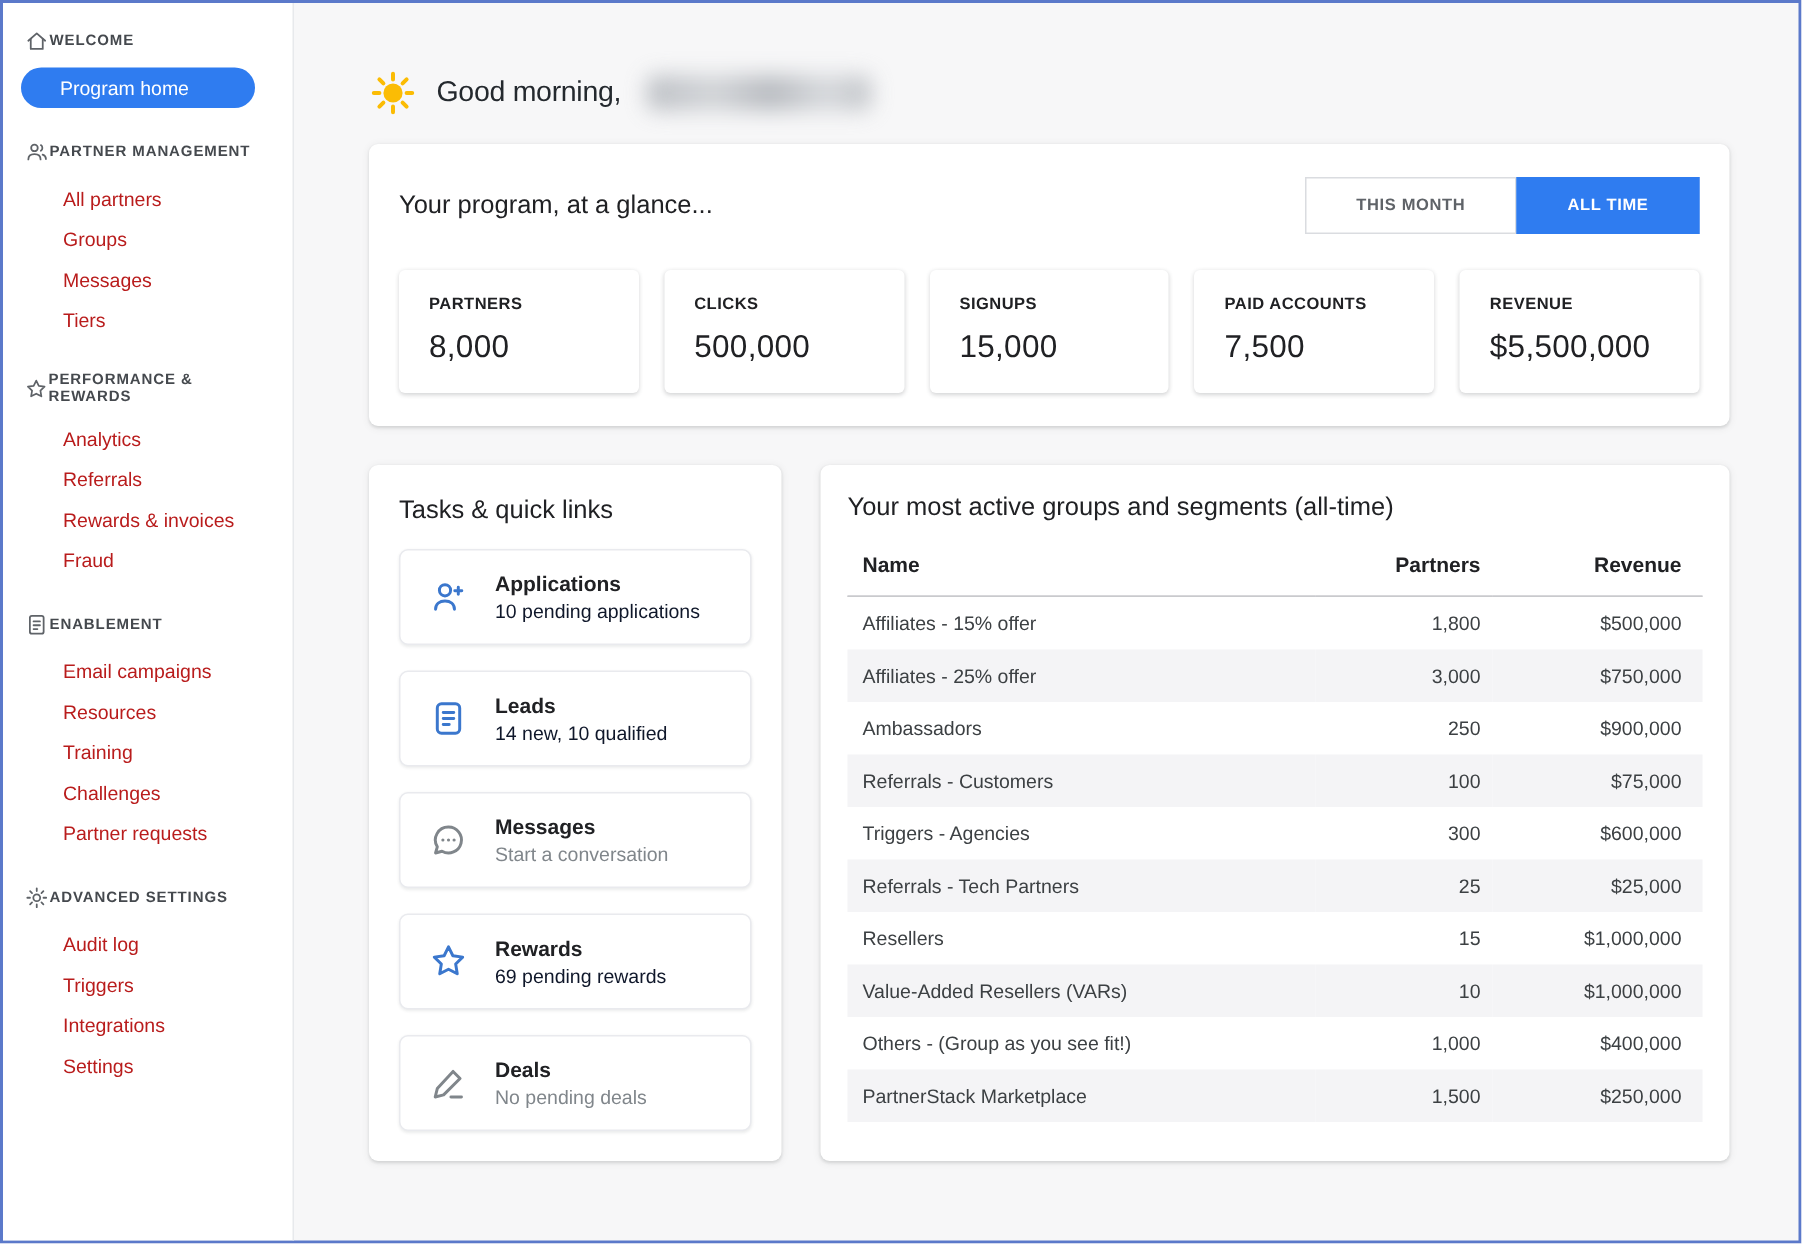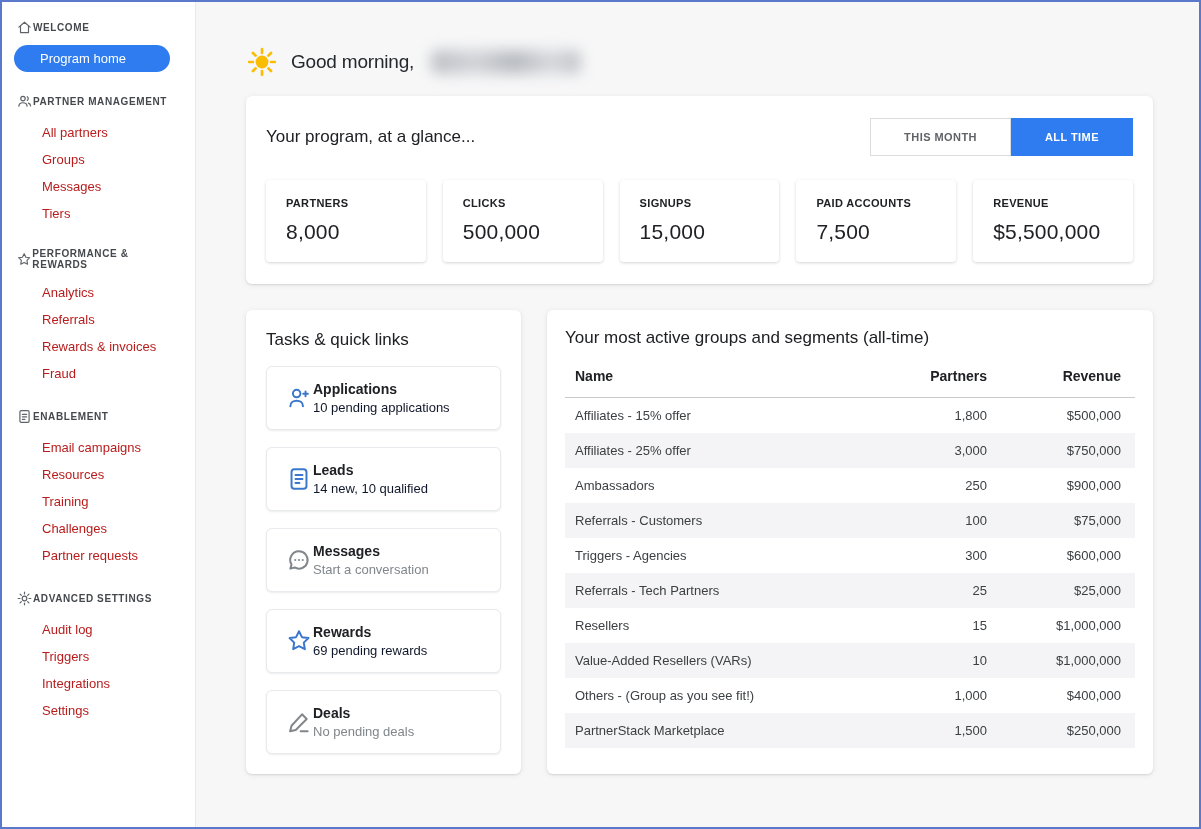--- a/index.html
+++ b/index.html
@@ -39,21 +39,21 @@
   .stat { flex: 1; background: #fff; border-radius: 4px; box-shadow: 0 1px 3px rgba(60,64,67,.22); padding: 17px 20px 18px; }
   .stat-label { font-size: 11px; font-weight: 700; color: #202124; letter-spacing: .03em; }
   .stat-value { font-size: 21px; font-weight: 500; color: #202124; margin-top: 11px; letter-spacing: .2px; }
 
   
   .lower { display: flex; gap: 26px; margin-top: 26px; align-items: flex-start; }
 
   .tasks-card { width: 275px; flex-shrink: 0; padding: 20px; }
   .tasks-card h2, .table-card h2 { font-size: 17px; font-weight: 500; color: #202124; }
   .task-list { margin-top: 16px; display: flex; flex-direction: column; gap: 17px; }
-  .task { display: flex; align-items: center; height: 64px; padding-left: 18px; border: 1px solid #e9eaee; border-radius: 6px; box-shadow: 0 1px 2px rgba(60,64,67,.10); cursor: pointer; background: #fff; }
+  .task { display: flex; align-items: center; gap: 17px; height: 64px; padding-left: 18px; border: 1px solid #e9eaee; border-radius: 6px; box-shadow: 0 1px 2px rgba(60,64,67,.10); cursor: pointer; background: #fff; }
   .task-icon { width: 28px; height: 28px; color: #80868b; flex-shrink: 0; display: inline-flex; }
   .task-icon svg { width: 100%; height: 100%; }
   .task.linked .task-icon { color: #3b77cd; }
   .task-title { font-size: 14px; font-weight: 700; color: #202124; }
   .task-sub { font-size: 13px; color: #80868b; margin-top: 3px; }
   .task.linked .task-sub { color: #0f172a; font-weight: 500; }
 
   .table-card { flex: 1; padding: 18px 18px 26px; }
   .groups-table { width: 100%; border-collapse: collapse; margin-top: 12px; }
   .groups-table th { font-size: 14px; font-weight: 700; color: #202124; text-align: left; padding: 8px 8px 13px 10px; border-bottom: 1px solid #c9cacd; }

